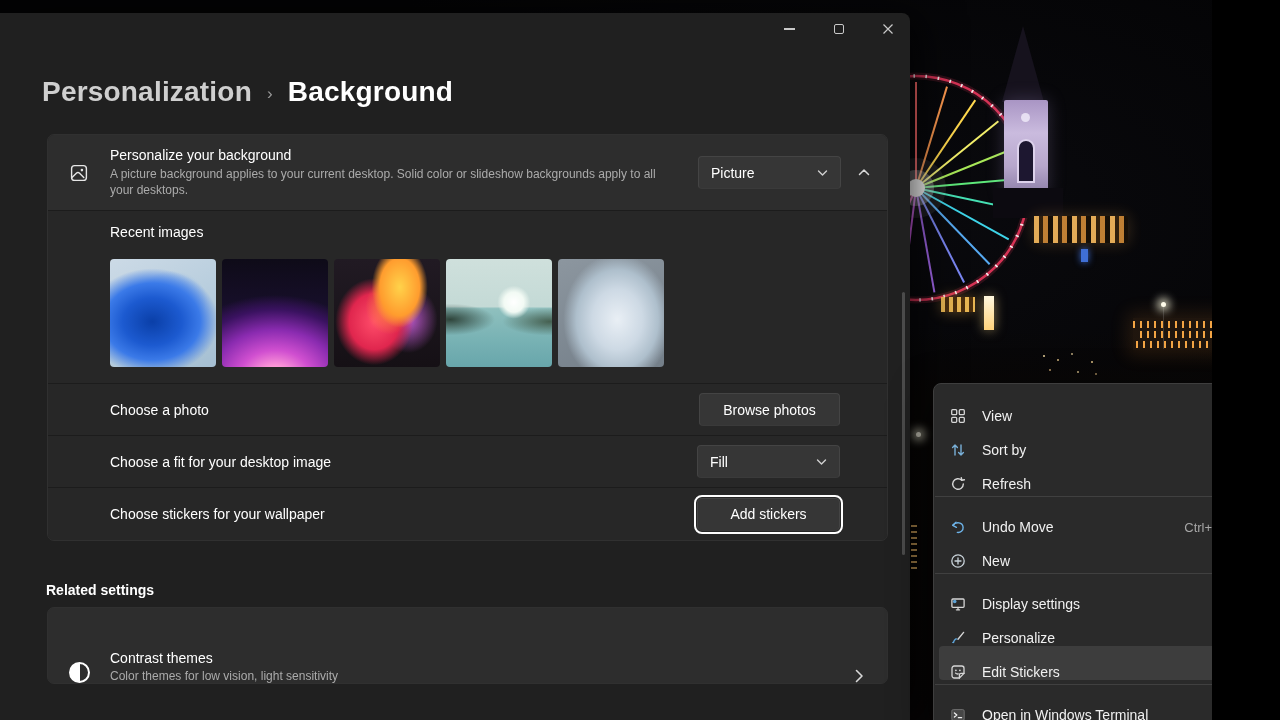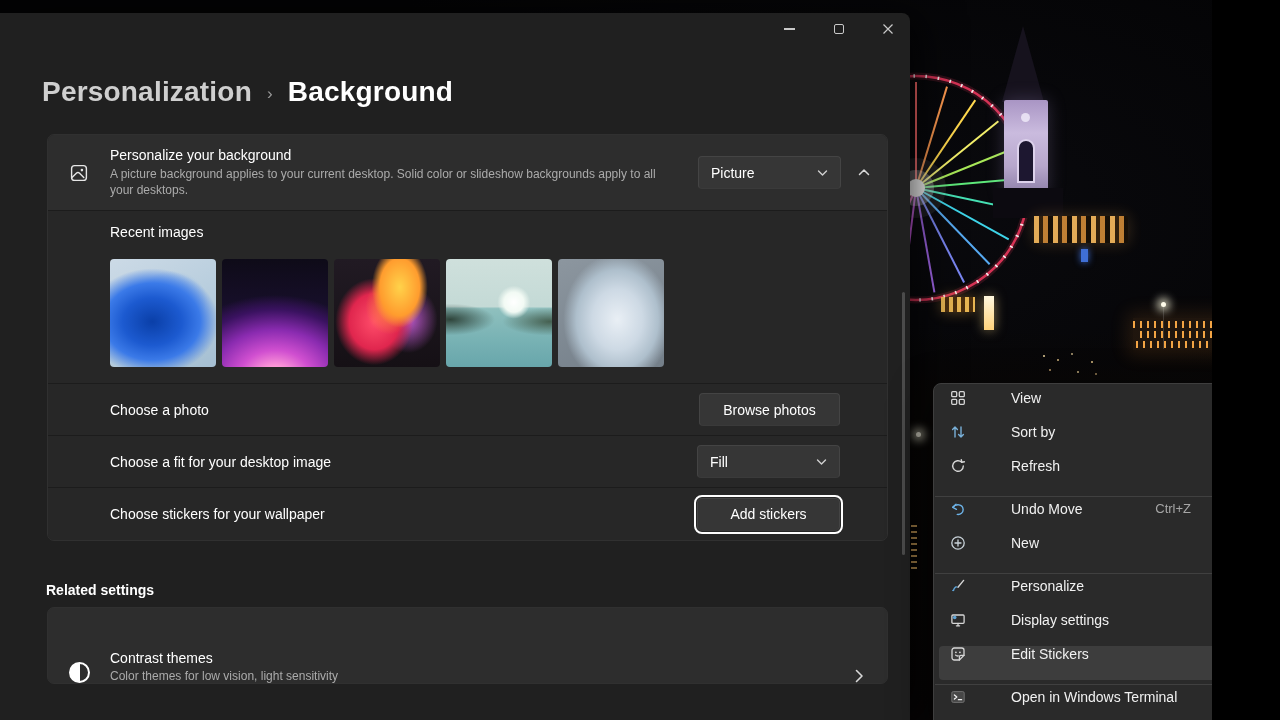--- a/index.html
+++ b/index.html
@@ -116,21 +116,21 @@
   .contrast-title { color:#fff; font-size:14px; margin-bottom:3px; }
   .contrast-desc { color:#ababab; font-size:12px; }
   .card-chevron { width:56px; flex:0 0 56px; display:flex; justify-content:center; }
 
   .scrollbar { position:absolute; left:902px; top:279px; width:3px; height:263px; border-radius:2px; background:#5a5a5a; opacity:.75; }
 
   
   .context-menu { position:absolute; left:933px; top:383px; width:335px; z-index:20; padding:6px 0;
     background:rgba(43,43,43,.985); border:1px solid #3e3e3e; border-radius:8px;
     box-shadow:0 14px 40px rgba(0,0,0,.65); }
-  .menu-item { height:34px; margin:0 5px; padding:0 8px 0 10px; border-radius:4px; display:flex; align-items:flex-start;gap:29px; }
+  .menu-item { height:34px; margin:0 5px; padding:0 8px 0 10px; border-radius:4px; display:flex; align-items:flex-end; }
   .menu-item.highlighted { background:#3d3d3d; }
   .mi-icon { width:18px; flex:0 0 18px; display:flex; align-items:center; justify-content:center; margin-right:15px; }
   .mi-label { flex:1; color:#f1f1f1; font-size:14px; }
   .mi-shortcut { color:#a6a6a6; font-size:13px; margin-right:16px; }
   .mi-end { width:18px; flex:0 0 18px; display:flex; justify-content:flex-end; align-items:center; }
   .menu-sep { height:1px; background:#404040; margin:4px 1px; }
 </style>
 </head>
 <body>
 
@@ -358,38 +358,38 @@
           <svg width="7" height="11" viewBox="0 0 7 11" fill="none">
             <polyline points="1.2,1.2 5.6,5.5 1.2,9.8" stroke="#c8c8c8" stroke-width="1.3" stroke-linecap="round" stroke-linejoin="round"></polyline>
           </svg>
         </span>
     </div>
 
     <div class="menu-sep"></div>
 
     <div class="menu-item">
       <span class="mi-icon">
-        <svg width="16" height="16" viewBox="0 0 16 16" fill="none" stroke-linecap="round">
-          <path d="M13.6 2.4 8 9.2" stroke="#d6d6d6" stroke-width="1.4"></path>
-          <path d="M8 9.2c-2.3.2-3.5 1.5-3.9 3.9-1 .25-1.7 0-2.2-.5 1.8-.8 1.2-2.7 3-3.9 1-.65 2.2-.5 3.1.5z" fill="#5ea3d6" stroke="none"></path>
-        </svg>
-      </span>
-      <span class="mi-label">Personalize</span>
-      <span class="mi-end"></span>
-    </div>
-
-    <div class="menu-item">
-      <span class="mi-icon">
         <svg width="16" height="16" viewBox="0 0 16 16" fill="none" stroke="#d6d6d6" stroke-width="1.3" stroke-linecap="round">
           <rect x="1.9" y="3" width="12.2" height="8.3" rx="1"></rect>
           <path d="M6.4 13.8h3.2M8 11.5v2.3"></path>
           <circle cx="4.7" cy="5.5" r="1.8" fill="#5ea3d6" stroke="none"></circle>
         </svg>
       </span>
       <span class="mi-label">Display settings</span>
+      <span class="mi-end"></span>
+    </div>
+
+    <div class="menu-item">
+      <span class="mi-icon">
+        <svg width="16" height="16" viewBox="0 0 16 16" fill="none" stroke-linecap="round">
+          <path d="M13.6 2.4 8 9.2" stroke="#d6d6d6" stroke-width="1.4"></path>
+          <path d="M8 9.2c-2.3.2-3.5 1.5-3.9 3.9-1 .25-1.7 0-2.2-.5 1.8-.8 1.2-2.7 3-3.9 1-.65 2.2-.5 3.1.5z" fill="#5ea3d6" stroke="none"></path>
+        </svg>
+      </span>
+      <span class="mi-label">Personalize</span>
       <span class="mi-end"></span>
     </div>
 
     <div class="menu-item highlighted">
       <span class="mi-icon">
         <svg width="16" height="16" viewBox="0 0 16 16" fill="none" stroke="#d6d6d6" stroke-width="1.3" stroke-linecap="round" stroke-linejoin="round">
           <path d="M2 4.2C2 3 3 2 4.2 2h7.6C13 2 14 3 14 4.2v5.2L9.4 14H4.2C3 14 2 13 2 11.8z"></path>
           <path d="M14 9.4h-3a1.6 1.6 0 0 0-1.6 1.6V14"></path>
           <circle cx="5.9" cy="6.3" r="0.9" fill="#d6d6d6" stroke="none"></circle>
           <circle cx="9.9" cy="6.3" r="0.9" fill="#d6d6d6" stroke="none"></circle>

